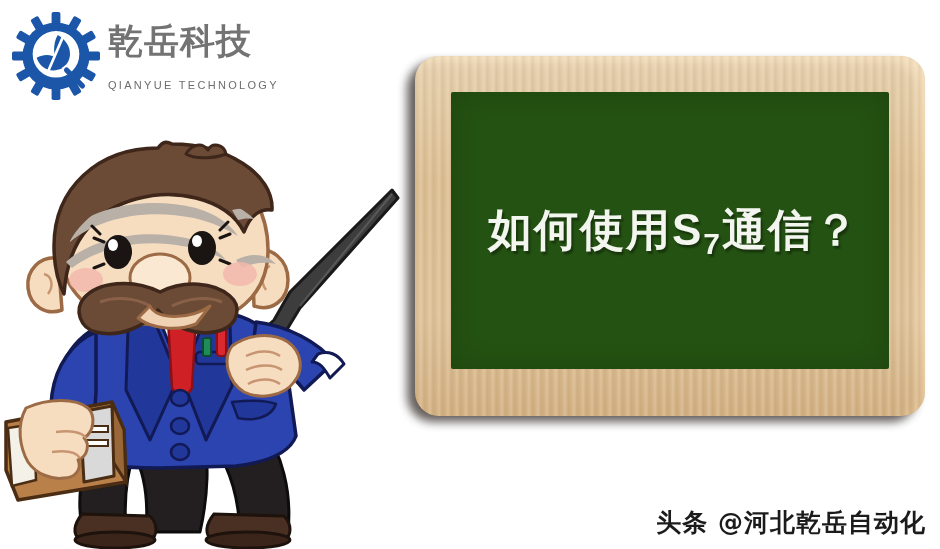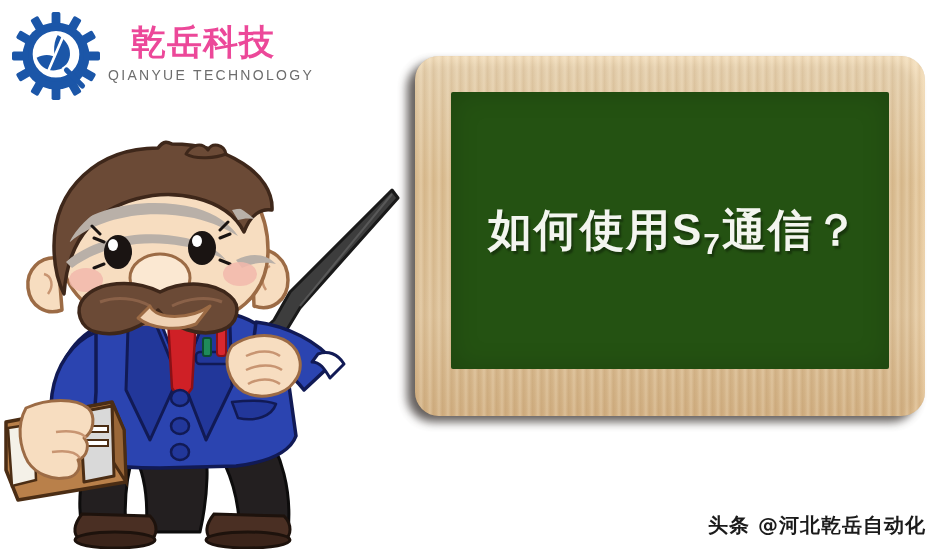--- a/index.html
+++ b/index.html
@@ -33,35 +33,34 @@
     width: 88px;
     height: 88px;
   }
   #logo-text-wrap {
     position: absolute;
     left: 96px;
     top: 14px;
     width: 180px;
   }
   #logo-cn {
-    font-family: Liberation Sans, sans-serif;
+    font-family: Liberation Serif, serif;
     font-size: 35px;
     font-weight: 700;
     letter-spacing: 1px;
-    color: #ec4899;
+    color: #737373;
     line-height: 40px;
     white-space: nowrap;
-    margin-left: 23px;
   }
   #logo-en {
     font-family: "Liberation Sans", sans-serif;
-    font-size: 14px;
+    font-size: 11px;
     letter-spacing: 2.3px;
     color: #6d6d6d;
-    margin-top: 5px;
+    margin-top: 17px;
     white-space: nowrap;
   }
 
   
   #blackboard {
     position: absolute;
     left: 415px;
     top: 56px;
     width: 510px;
     height: 360px;
@@ -153,21 +152,21 @@
     width: 420px;
     height: 409px;
   }
 
   
   #watermark {
     position: absolute;
     right: 14px;
     bottom: 10px;
     font-family: "DejaVu Sans", sans-serif;
-    font-size: 20px;
+    font-size: 25px;
     font-weight: 700;
     color: #1b1b1b;
     letter-spacing: 1px;
     white-space: nowrap;
     text-shadow: 1px 1px 0 rgba(255,255,255,.9);
   }
 </style>
 </head>
 <body>
 

